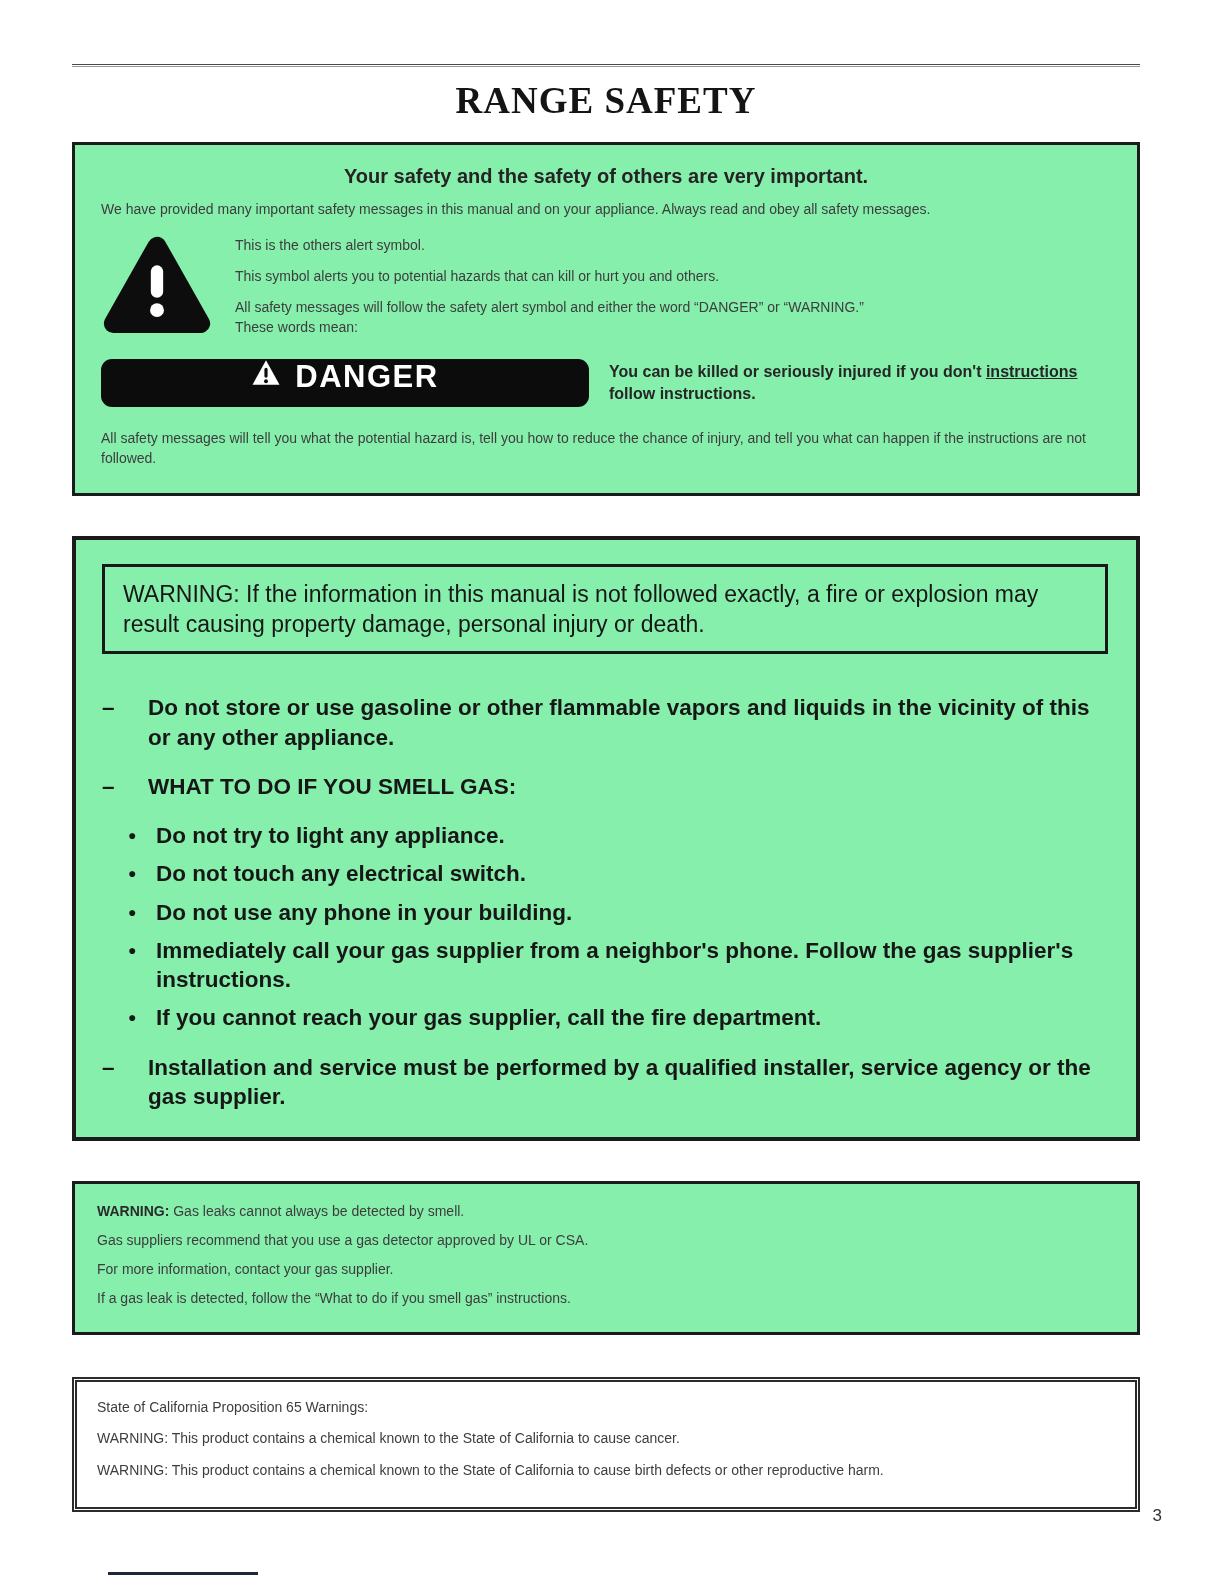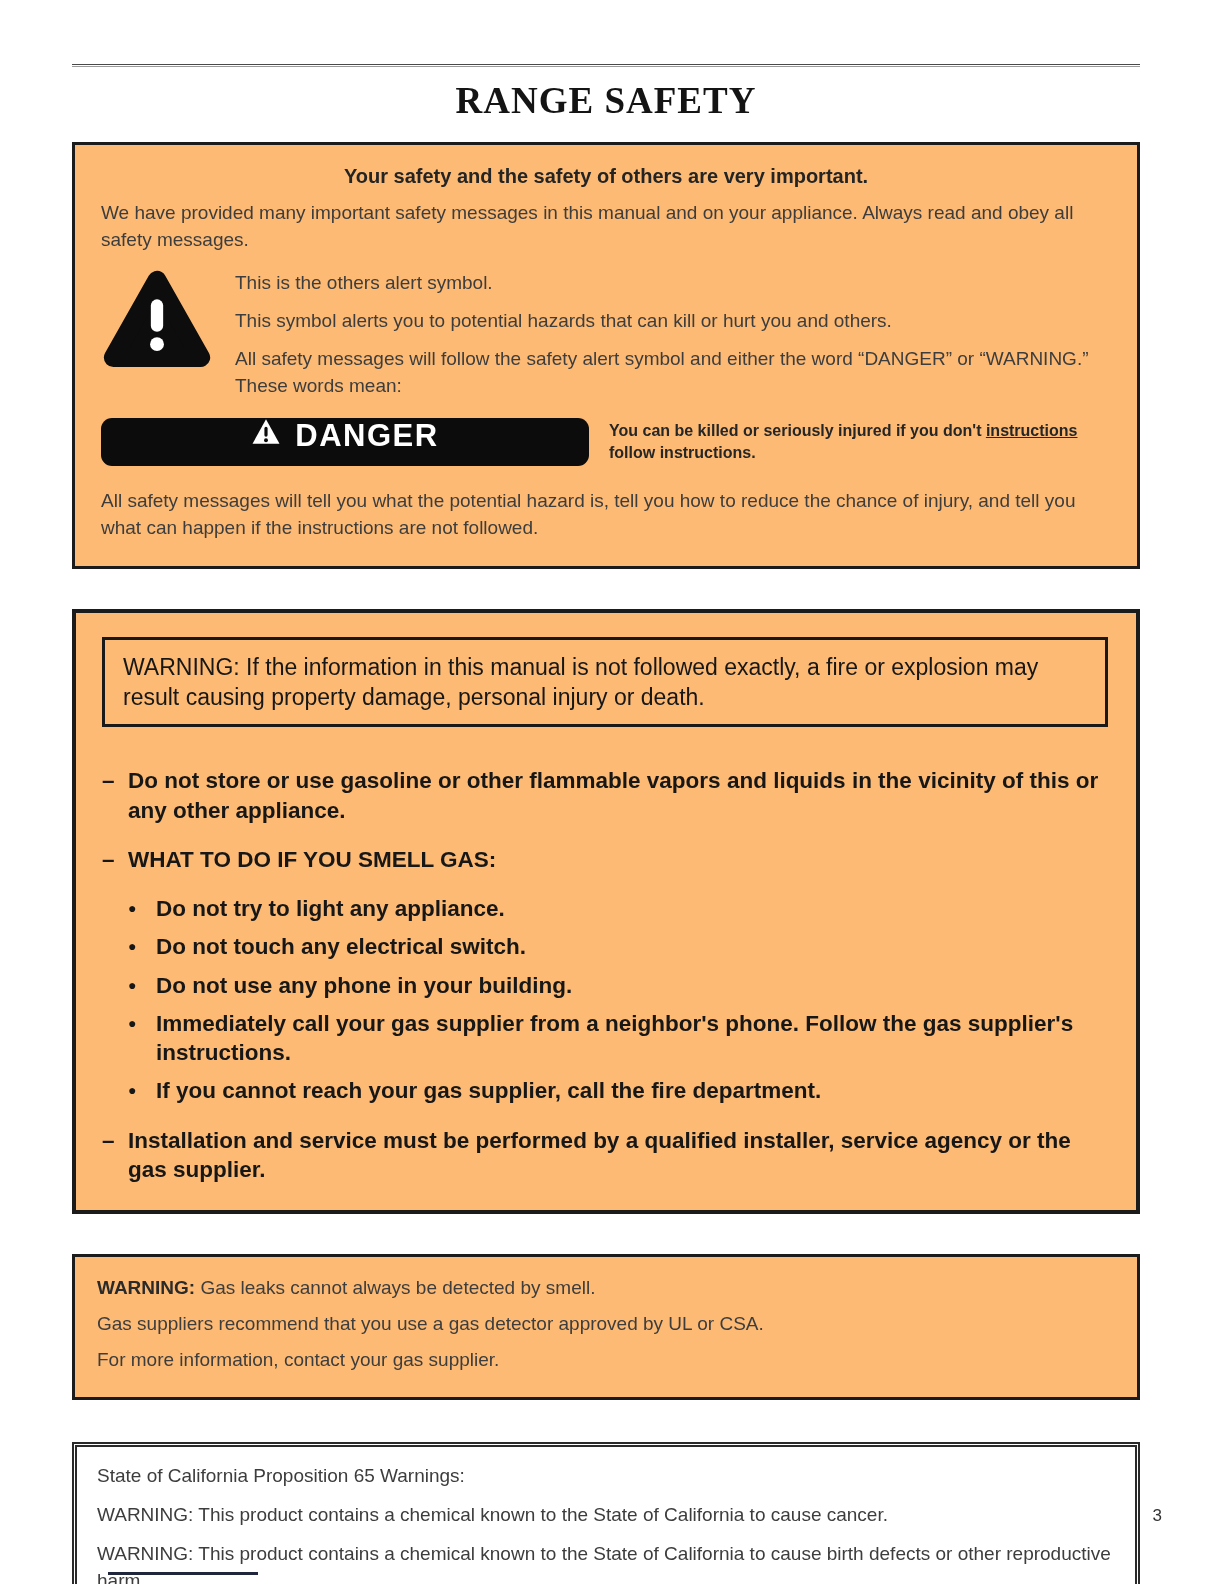--- a/index.html
+++ b/index.html
@@ -23,30 +23,30 @@
   .title {
     margin-top:12px;
     text-align:center;
     font-family:"Liberation Serif", serif;
     font-size:37px;
     font-weight:700;
     letter-spacing:1px;
     color:#141414;
   }
 
-  .box { border:3px solid #1b1b1b; background:#fdba74; }
+  .box { border:3px solid #1b1b1b; background:#86efac; }
   .box1 { margin-top:20px; padding:20px 26px 24px 26px; }
   .box1-heading {
     text-align:center;
     font-size:20px;
     font-weight:700;
     color:#242424;
     margin-bottom:12px;
   }
-  .body-text { font-size:19px; line-height:1.42; color:#3d3d3d; }
+  .body-text { font-size:14px; line-height:1.42; color:#3d3d3d; }
 
   .alert-row { display:flex; margin-top:14px; }
   .alert-symbol { flex:0 0 112px; margin-right:22px; }
   .alert-lines { flex:1; padding-top:2px; }
   .alert-lines p { margin-bottom:11px; }
   .alert-lines p.tight { margin-bottom:0; }
 
   .signal-row { display:flex; align-items:center; margin-top:18px; }
   .signal-bar {
     flex:0 0 488px;
@@ -77,21 +77,21 @@
     border:3px solid #191919;
     padding:12px 18px;
     font-size:23px;
     font-weight:400;
     color:#171717;
     line-height:1.32;
     margin-bottom:39px;
   }
   .dash-item { display:flex; font-size:22.5px; font-weight:700; color:#171717; line-height:1.3; margin-bottom:20px; }
   .dash-item .marker { flex:0 0 26px; }
-  .dash-item .item-text { flex:1; }
+  .dash-item .item-text { flex:1;margin-left:20px; }
   .bullets { margin-left:26px; margin-bottom:20px; }
   .bullet-item { display:flex; font-size:22.5px; font-weight:700; color:#171717; line-height:1.3; margin-bottom:9px; }
   .bullet-item .bullet-marker { flex:0 0 28px; font-size:14px; line-height:29px; }
   .bullet-item .item-text { flex:1; }
   .dash-item.last { margin-bottom:2px; }
 
   .box3 { margin-top:40px; padding:18px 22px 14px 22px; }
   .box3 p { margin-bottom:9px; }
   .box3 strong { color:#2a2a2a; }
 
@@ -198,20 +198,21 @@
       <div class="dash-item last">
         <span class="marker">–</span>
         <span class="item-text">Installation and service must be performed by a qualified installer, service agency or the gas supplier.</span>
       </div>
     </section>
 
     <section class="box box3">
       <p class="body-text"><strong>WARNING:</strong><span> Gas leaks cannot always be detected by smell.</span></p>
       <p class="body-text">Gas suppliers recommend that you use a gas detector approved by UL or CSA.</p>
       <p class="body-text">For more information, contact your gas supplier.</p>
+      <p class="body-text">If a gas leak is detected, follow the “What to do if you smell gas” instructions.</p>
     </section>
 
     <section class="box4">
       <p class="body-text">State of California Proposition 65 Warnings:</p>
       <p class="body-text">WARNING: This product contains a chemical known to the State of California to cause cancer.</p>
       <p class="body-text">WARNING: This product contains a chemical known to the State of California to cause birth defects or other reproductive harm.</p>
     </section>
 
   </div>
 

